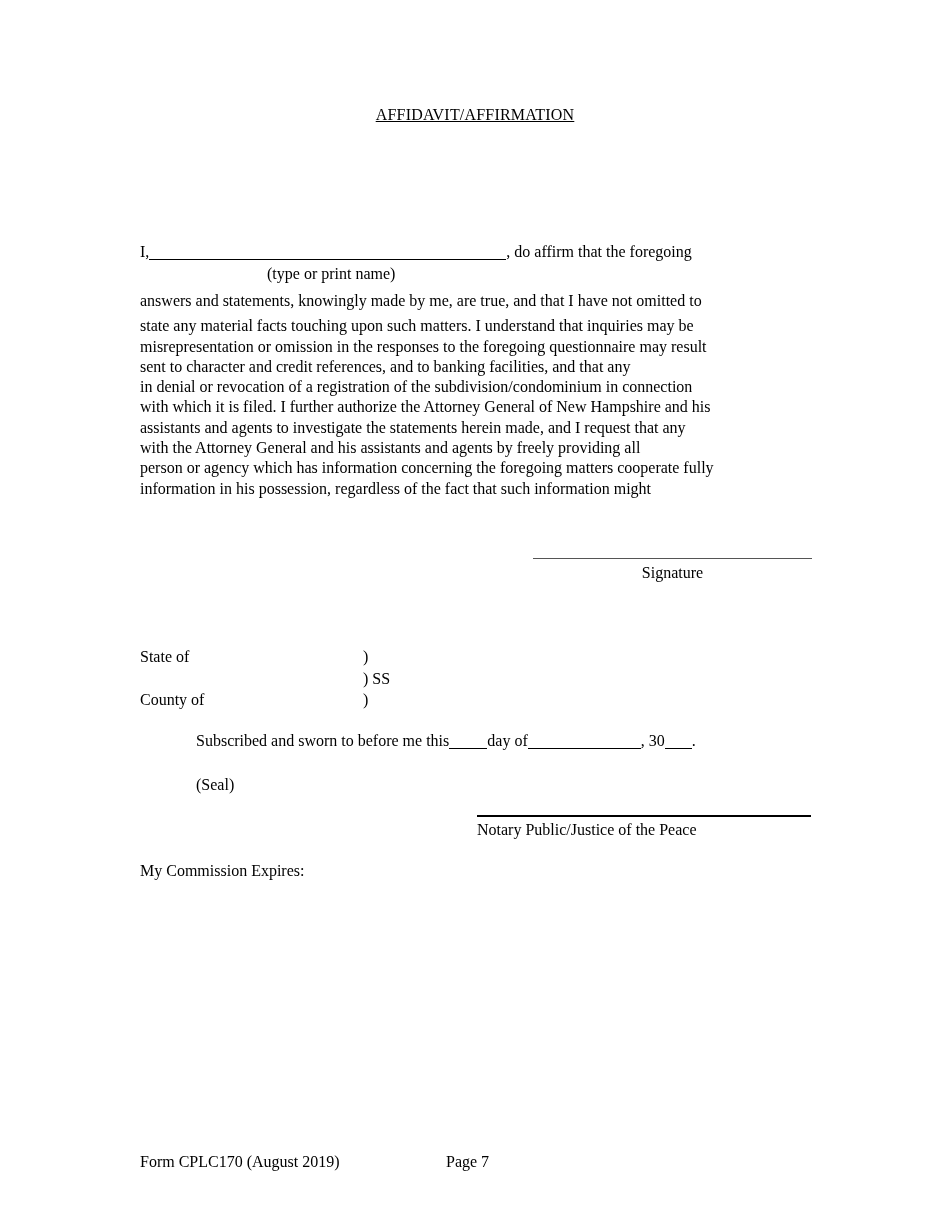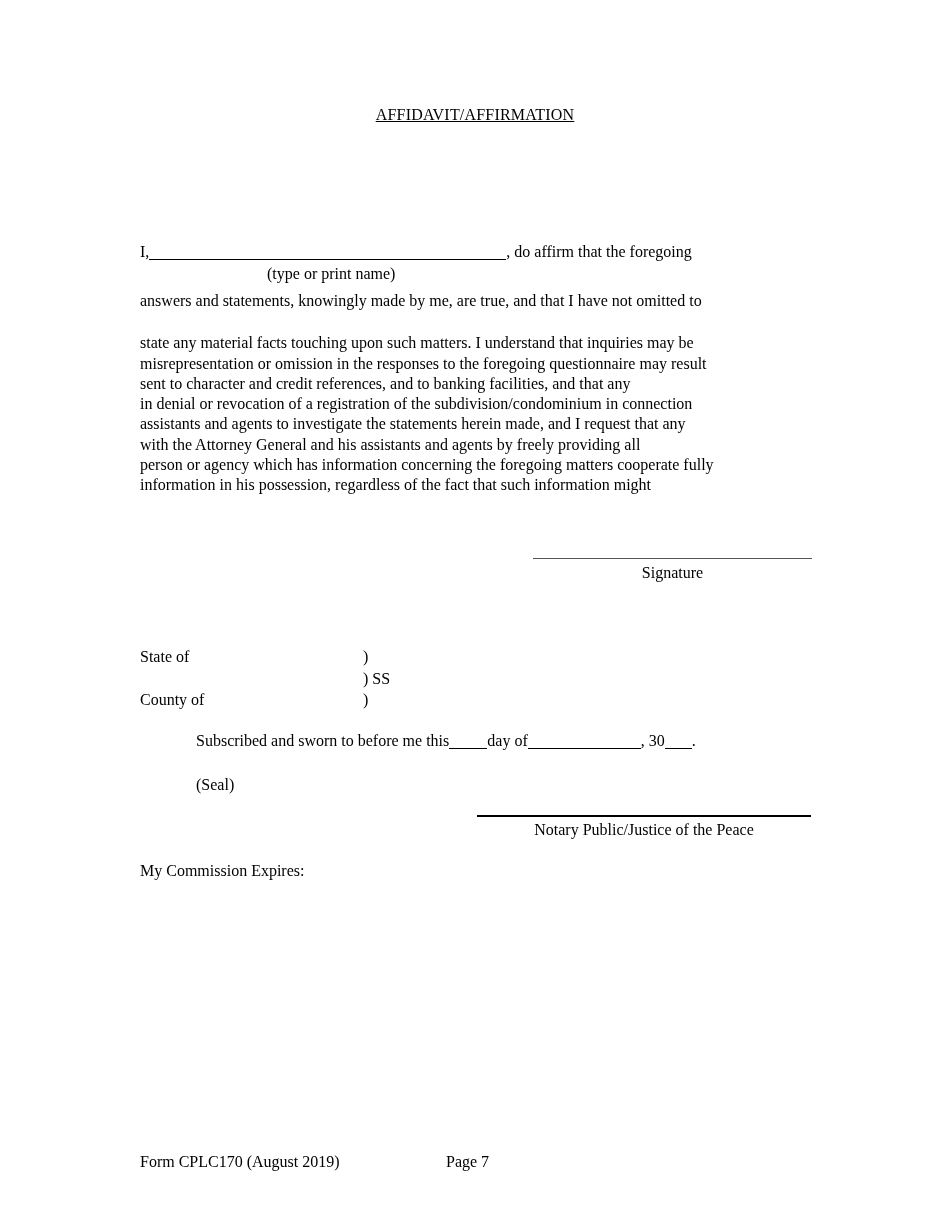--- a/index.html
+++ b/index.html
@@ -51,21 +51,21 @@
 
   .body-text {
     top: 291px;
     left: 140px;
     width: 690px;
   }
   .body-line {
     line-height: 20.3px;
     white-space: nowrap;
   }
-  .body-line:first-child { margin-bottom: 22px; }
+  .body-line:first-child { margin-bottom: 5px; }
 
   .signature-block {
     top: 558px;
     left: 533px;
     width: 279px;
   }
   .signature-rule {
     border-top: 1px solid #555;
     width: 100%;
     height: 0;
@@ -108,21 +108,21 @@
     left: 477px;
     width: 334px;
   }
   .notary-rule {
     border-top: 2px solid #000;
     width: 100%;
     height: 0;
   }
   .notary-label {
     padding-top: 4px;
-    text-align: center;
+    text-align: left;
   }
 
   .commission-line {
     top: 862px;
     left: 140px;
   }
 
   .footer-form { top: 1153px; left: 140px; }
   .footer-page { top: 1153px; left: 446px; }
 </style>
@@ -138,20 +138,21 @@
   </div>
 
   <div class="abs name-caption">(type or print name)</div>
 
   <div class="abs body-text">
     <div class="body-line">answers and statements, knowingly made by me, are true, and that I have not omitted to</div>
     <div class="body-line">state any material facts touching upon such matters. I understand that inquiries may be</div>
     <div class="body-line">misrepresentation or omission in the responses to the foregoing questionnaire may result</div>
     <div class="body-line">sent to character and credit references, and to banking facilities, and that any</div>
     <div class="body-line">in denial or revocation of a registration of the subdivision/condominium in connection</div>
+    <div class="body-line">with which it is filed. I further authorize the Attorney General of New Hampshire and his</div>
     <div class="body-line">assistants and agents to investigate the statements herein made, and I request that any</div>
     <div class="body-line">with the Attorney General and his assistants and agents by freely providing all</div>
     <div class="body-line">person or agency which has information concerning the foregoing matters cooperate fully</div>
     <div class="body-line">information in his possession, regardless of the fact that such information might</div>
   </div>
 
   <div class="abs signature-block">
     <div class="signature-rule"></div>
     <div class="signature-label">Signature</div>
   </div>

